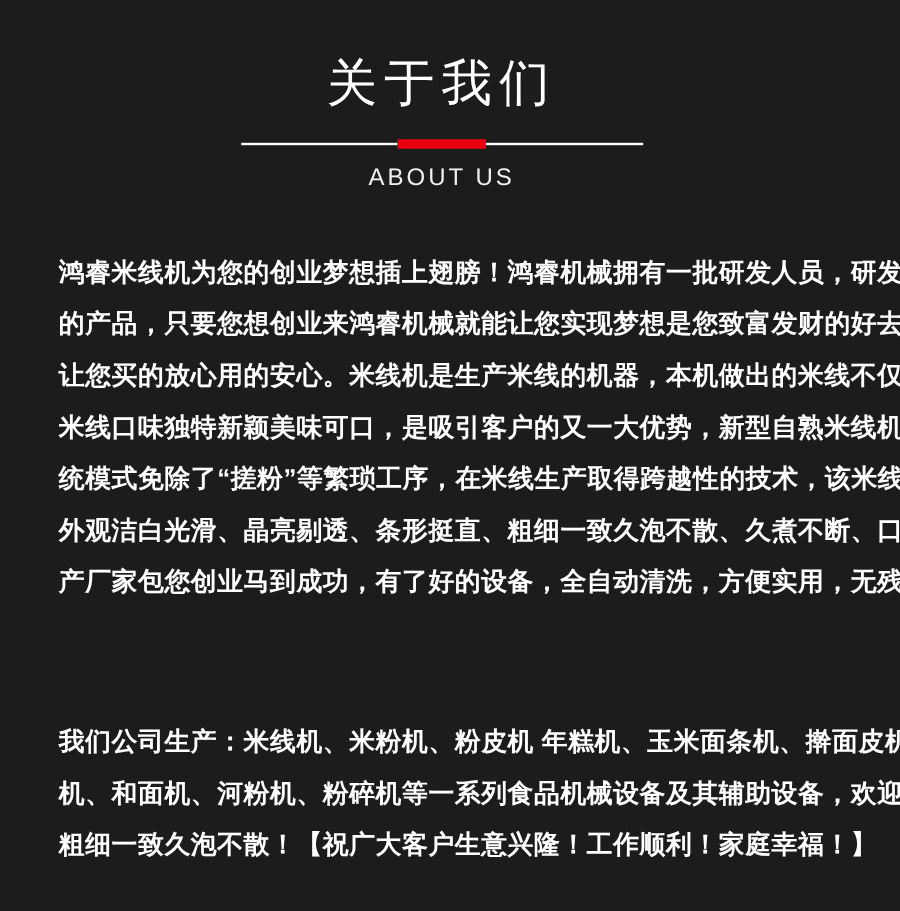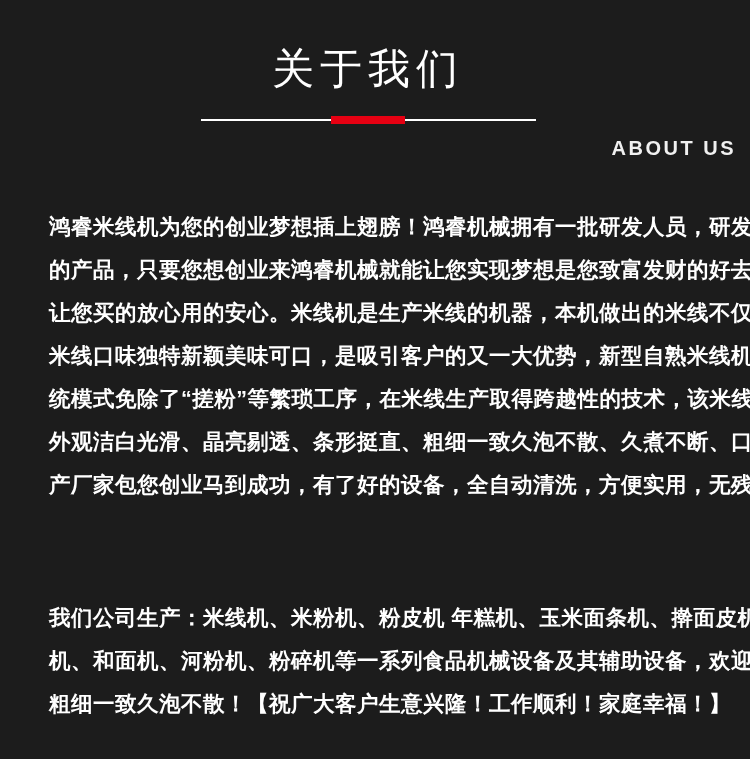--- a/index.html
+++ b/index.html
@@ -46,24 +46,23 @@
     top: 0;
     left: 50%;
     transform: translateX(-50%);
     width: 74px;
     height: 8px;
     background: #e60012;
   }
   .section-subtitle {
     margin-top: 13px;
     font-size: 20px;
-    font-weight: 700;
+    font-weight: 400;
     color: #f0f0f0;
     letter-spacing: 2.5px;
-    text-align: right;
   }
   .content {
     padding-left: 49px;
     padding-right: 30px;
     font-size: 21.5px;
     font-weight: 700;
     color: #ffffff;
   }
   .paragraph-1 { margin-top: 46px; }
   .paragraph-2 { margin-top: 90px; }

